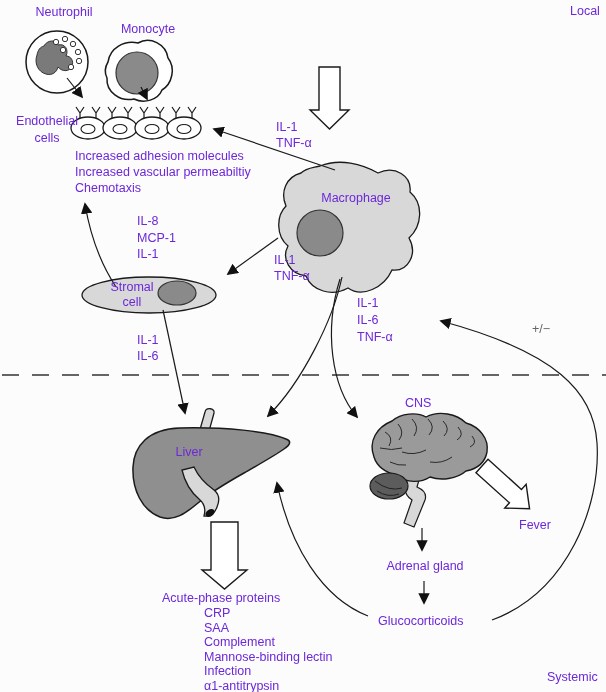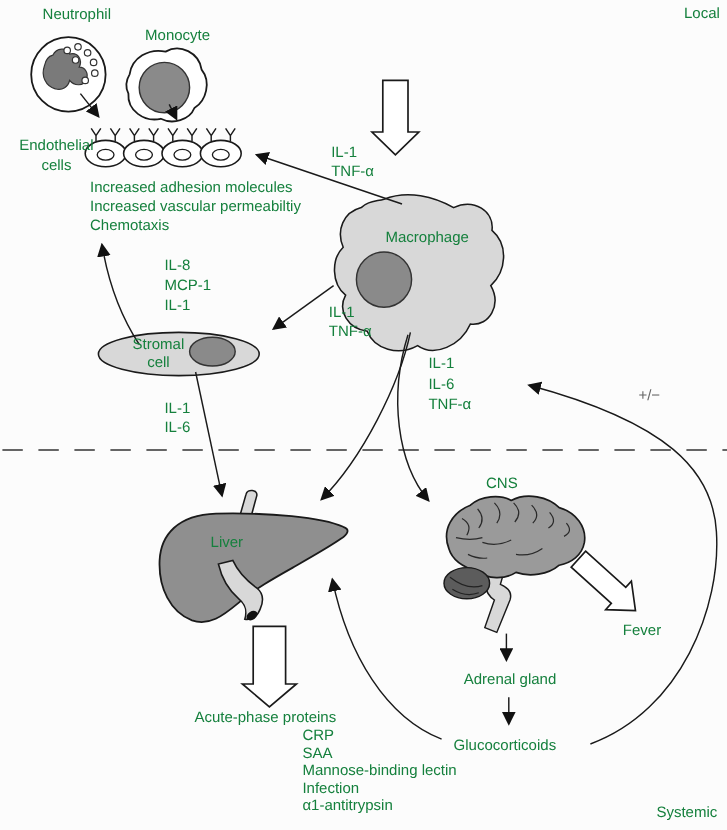--- a/index.html
+++ b/index.html
@@ -1,19 +1,19 @@
 <!DOCTYPE html>
 <html><head>
 <meta charset="utf-8">
 <style>
   html,body{margin:0;padding:0;background:#e8e8e8;}
   .stage{position:relative;width:606px;height:692px;background:#fcfcfc;overflow:hidden;
          font-family:"Liberation Sans",sans-serif;color:#1a1a1a;}
   .stage svg{position:absolute;left:0;top:0;}
-  .lbl{position:absolute;font-size:12.5px;line-height:16px;color:#15803d;white-space:nowrap;}
+  .lbl{position:absolute;font-size:12.5px;line-height:16px;color:#6d28d9;white-space:nowrap;}
   .c{text-align:center;}
   .lh15{line-height:15px;}
   .lh165{line-height:16.5px;}
   .lh17{line-height:17px;}
   .lh145{line-height:14.5px;}
   .gray{color:#666;}
 </style>
 </head>
 <body>
 
@@ -189,21 +189,22 @@
 
   <div class="lbl c" style="left:166px;top:444px;width:46px;">Liver</div>
 
   <div class="lbl" style="left:519px;top:517px;">Fever</div>
 
   <div class="lbl c" style="left:374px;top:558px;width:102px;">Adrenal gland</div>
 
   <div class="lbl" style="left:378px;top:613px;">Glucocorticoids</div>
 
   <div class="lbl" style="left:162px;top:590px;">Acute-phase proteins</div>
-  <div class="lbl lh145" style="left:204px;top:606px;margin-left:48px;">
+  <div class="lbl lh145" style="left:204px;top:606px;">
     <div>CRP</div>
     <div>SAA</div>
+    <div>Complement</div>
     <div>Mannose-binding lectin</div>
     <div>Infection</div>
     <div>α1-antitrypsin</div>
   </div>
 
 </div>
 
 </body></html>

